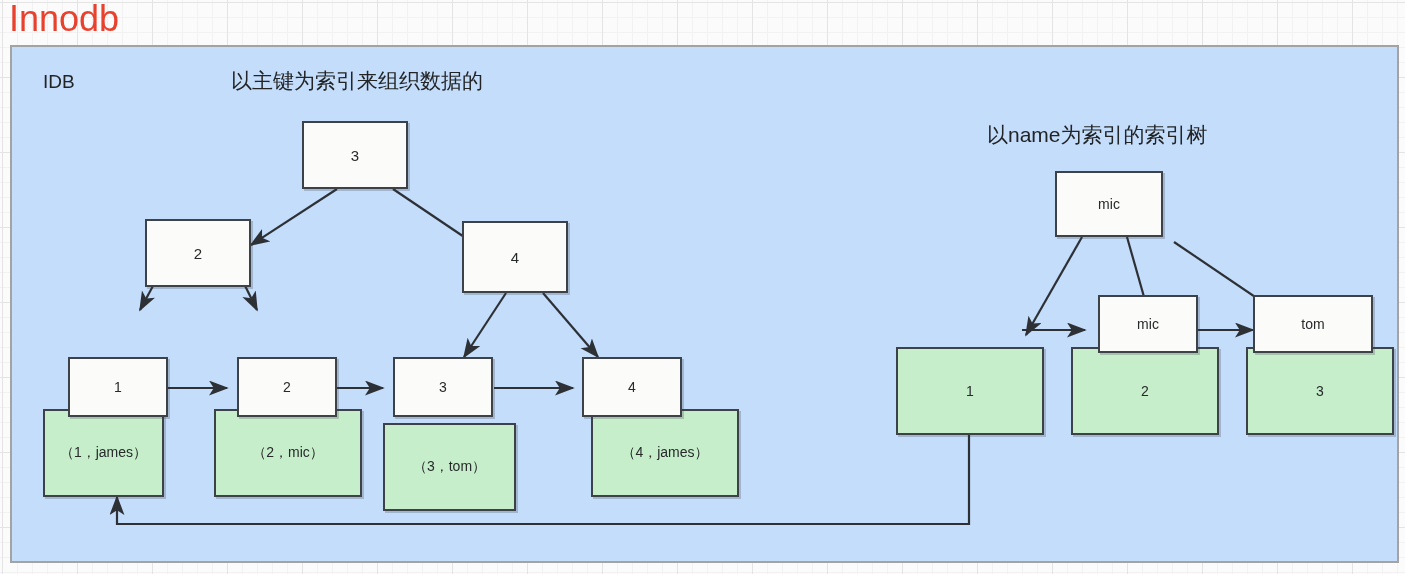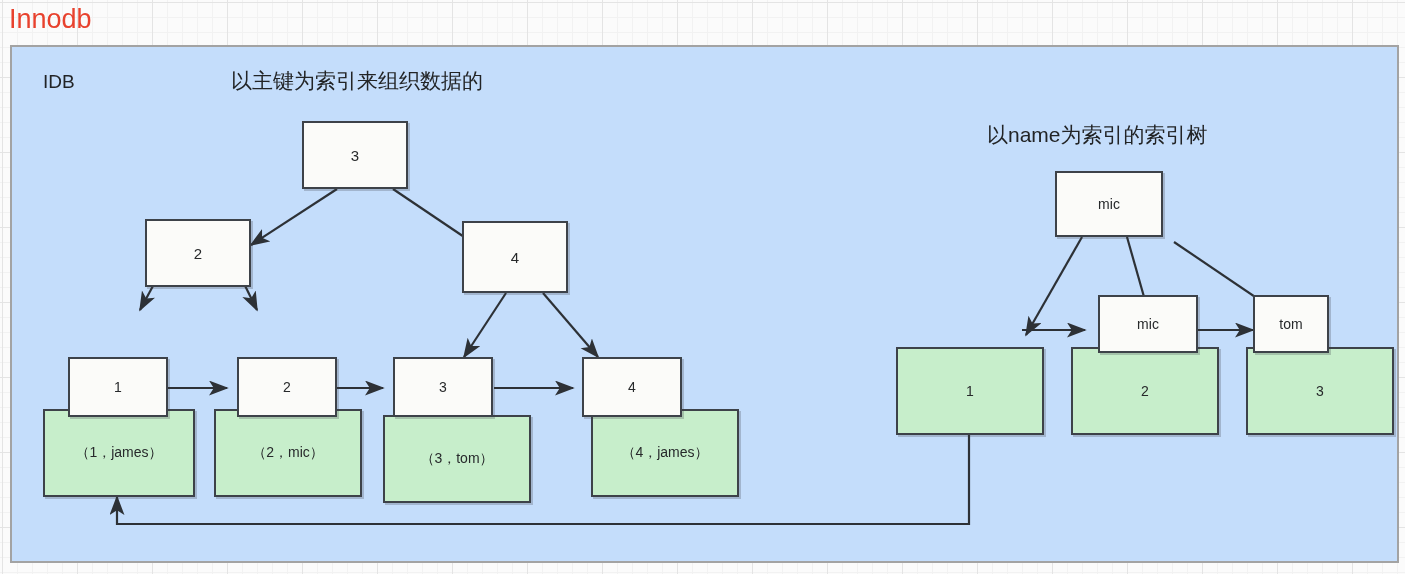--- a/index.html
+++ b/index.html
@@ -33,21 +33,21 @@
       15px 15px,
       15px 15px;
     background-position: 2px 2px, 2px 2px, 2px 2px, 2px 2px;
   }
 
   
   #page-title {
     position: absolute;
     left: 9px;
     top: 4px;
-    font-size: 27px;
+    font-size: 36px;
     line-height: 30px;
     color: #e8422e;
     letter-spacing: 0px;
     white-space: nowrap;
   }
 
   
   #panel {
     position: absolute;
     left: 10px;
@@ -204,41 +204,41 @@
   <div class="node" style="left:225px; top:310px; width:100px; height:60px;">
     <span>2</span>
   </div>
   <div class="node" style="left:381px; top:310px; width:100px; height:60px;">
     <span>3</span>
   </div>
   <div class="node" style="left:570px; top:310px; width:100px; height:60px;">
     <span>4</span>
   </div>
 
-  <div class="data-box" style="left:31px; top:362px; width:152px; height:88px;">
+  <div class="data-box" style="left:31px; top:362px; width:121px; height:88px;">
     <span>（1，james）</span>
   </div>
   <div class="data-box" style="left:202px; top:362px; width:148px; height:88px;">
     <span>（2，mic）</span>
   </div>
-  <div class="data-box" style="left:371px; top:368px; width:148px; height:88px;">
+  <div class="data-box" style="left:371px; top:376px; width:133px; height:88px;">
     <span>（3，tom）</span>
   </div>
   <div class="data-box" style="left:560px; top:362px; width:148px; height:88px;margin-left:19px;">
     <span>（4，james）</span>
   </div>
 
   <div class="node" style="left:1043px; top:124px; width:108px; height:66px;">
     <span>mic</span>
   </div>
 
   <div class="node" style="left:1086px; top:248px; width:100px; height:58px;">
     <span>mic</span>
   </div>
-  <div class="node" style="left:1241px; top:248px; width:76px; height:58px;">
+  <div class="node" style="left:1241px; top:248px; width:120px; height:58px;">
     <span>tom</span>
   </div>
 
   <div class="data-box" style="left:884px; top:300px; width:148px; height:88px;">
     <span>1</span>
   </div>
   <div class="data-box" style="left:1059px; top:300px; width:148px; height:88px;">
     <span>2</span>
   </div>
   <div class="data-box" style="left:1234px; top:300px; width:148px; height:88px;">

